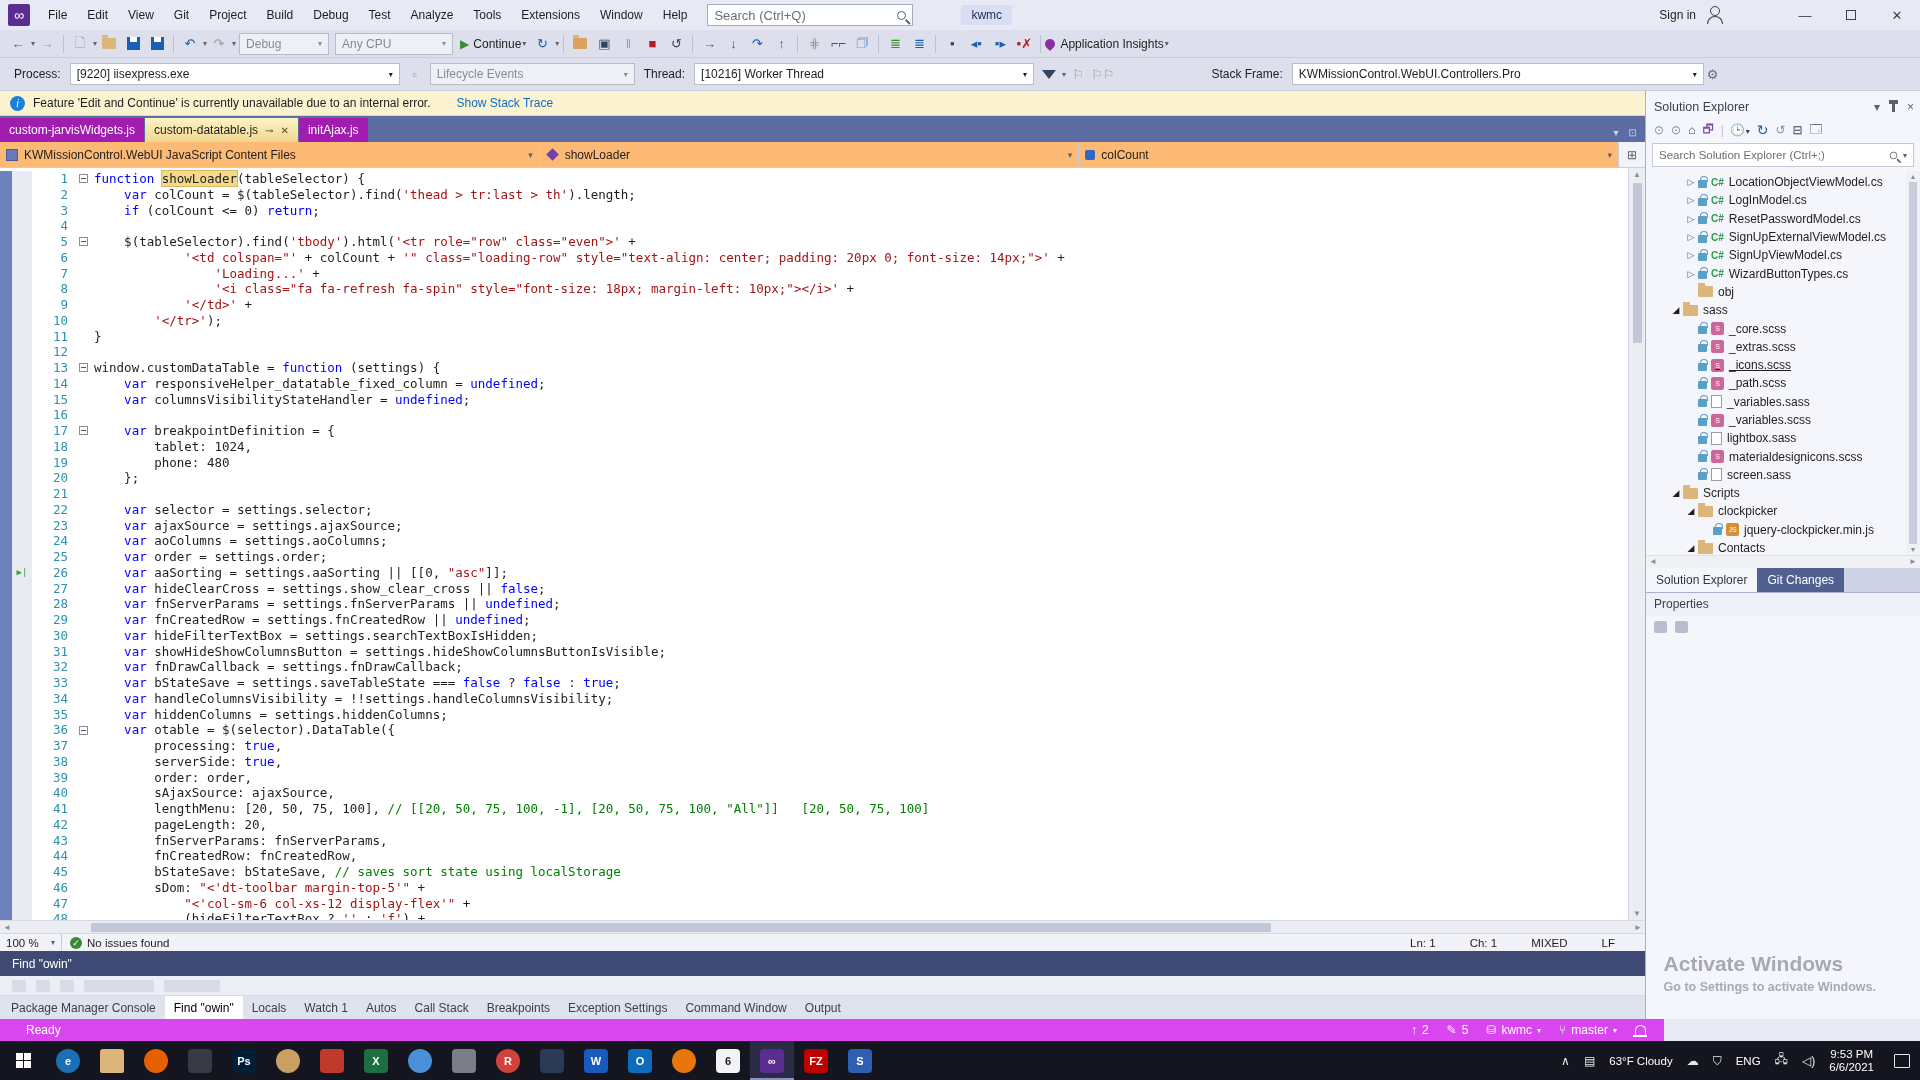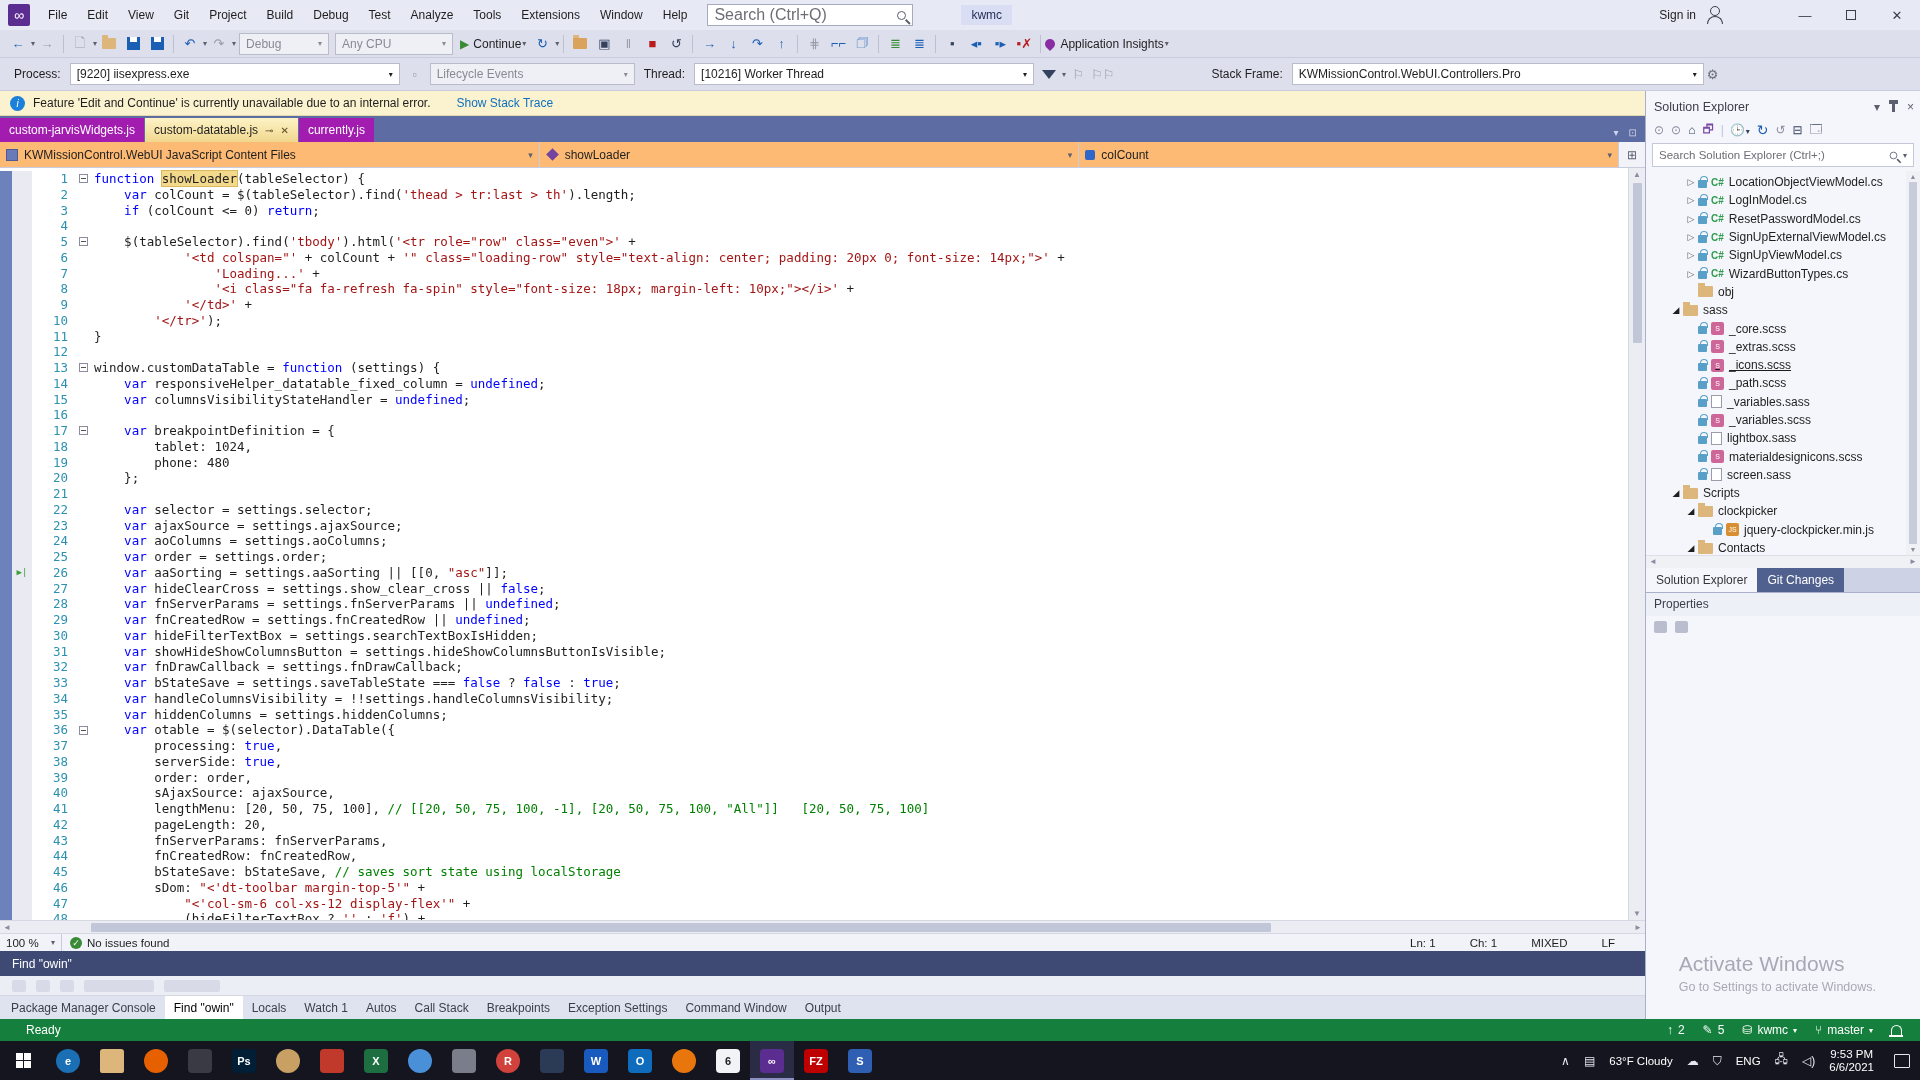--- a/index.html
+++ b/index.html
@@ -6,21 +6,21 @@
   html,body { width:1920px; height:1080px; overflow:hidden; }
   body { font-family:"Liberation Sans", sans-serif; font-size:12px; color:#1e1e1e; }
   #root { position:relative; width:1920px; height:1080px; background:#e7e9f4; }
 
   
   .titlebar { position:absolute; left:0; top:0; width:1920px; height:30px; background:#e7e9f4; display:flex; align-items:center; }
   .vslogo { width:22px; height:22px; margin:0 8px 0 8px; background:#5c2d91; color:#fff; display:flex; align-items:center; justify-content:center; font-size:14px; border-radius:2px; }
   .menus { display:flex; height:100%; }
   .menus .mi { padding:0 10px; display:flex; align-items:center; height:100%; cursor:default; }
   .searchbox { width:206px; height:22px; background:#fff; border:1px solid #a6aabe; margin-left:10px; display:flex; align-items:center; padding:0 6px; color:#6d6d75; }
-  .searchbox .ph { flex:1; font-size:16px; }
+  .searchbox .ph { flex:1; font-size:13px; }
   .mag { width:9px; height:9px; border:1.5px solid #5b5f6e; border-radius:50%; position:relative; }
   .mag:after { content:""; position:absolute; width:6px; height:1.5px; background:#5b5f6e; transform:rotate(45deg); left:7px; top:9px; }
   .soltitle { margin-left:48px; padding:3px 10px; background:#d9def5; color:#1e2b52; }
   .tb-right { margin-left:auto; display:flex; align-items:center; height:100%; }
   .signin { margin-right:10px; }
   .person { width:20px; height:20px; position:relative; margin-right:56px; }
   .person:before { content:""; position:absolute; width:8px; height:8px; border:1.5px solid #3b3f4a; border-radius:50%; left:4px; top:1px; }
   .person:after { content:""; position:absolute; width:14px; height:7px; border:1.5px solid #3b3f4a; border-bottom:none; border-radius:8px 8px 0 0; left:1px; top:11px; }
   .winbtn { width:46px; height:30px; display:flex; align-items:center; justify-content:center; font-size:13px; color:#3b3f4a; }
   .winbtn.max i { display:block; width:10px; height:10px; border:1px solid #3b3f4a; }
@@ -136,26 +136,26 @@
   .tree-scrollv .thumb { width:8px; flex:1; margin:2px 0; background:#c8cbd9; }
   .se-hscroll { height:13px; background:#f0f1f5; border-top:1px solid #dcdee8; display:flex; align-items:center; font-size:8px; color:#8a8da0; justify-content:space-between; padding:0 3px; }
   .se-tabs { height:24px; background:#cdd2e4; display:flex; align-items:stretch; }
   .setab { padding:0 10px; display:flex; align-items:center; }
   .setab.active { background:#f5f6fb; color:#33373d; }
   .setab.dark { background:#50608f; color:#fff; }
   .props-title { height:24px; border-top:1px solid #aab0cc; display:flex; align-items:center; padding-left:8px; background:#eef0f8; color:#3b3f4a; }
   .props-toolbar { height:22px; display:flex; align-items:center; gap:8px; padding-left:8px; }
   .props-toolbar .pi { width:13px; height:12px; background:#b9bdcd; border-radius:2px; }
   .props-body { flex:1; background:#f5f6fb; }
-  .watermark { position:absolute; right:44px; top:952px; text-align:left; color:#9a9ba8; opacity:.85; pointer-events:none; z-index:50; }
+  .watermark { position:absolute; right:44px; top:952px; text-align:left; color:#9a9ba8; opacity:.85; pointer-events:none; z-index:50;font-weight:bold; }
   .watermark .w1 { font-size:21px; }
   .watermark .w2 { font-size:12.5px; margin-top:4px; }
 
   
-  .statusbar { position:absolute; left:0; top:1019px; width:1920px; height:22px; background:#15803d; color:#fff; display:flex; align-items:center; font-size:12px; }
+  .statusbar { position:absolute; left:0; top:1019px; width:1664px; height:22px; background:#d946ef; color:#fff; display:flex; align-items:center; font-size:12px; }
   .statusbar .ready { margin-left:26px; }
   .sb-right { margin-left:auto; display:flex; align-items:center; gap:18px; padding-right:18px; }
   .sb-item { display:flex; align-items:center; gap:5px; }
   .bellic { width:11px; height:10px; border:1.5px solid #fff; border-radius:6px 6px 0 0; border-bottom:none; position:relative; }
   .bellic:after { content:""; position:absolute; left:-3px; bottom:-2px; width:14px; height:2px; background:#fff; }
 
   
   .taskbar { position:absolute; left:0; top:1041px; width:1920px; height:39px; background:#14151e; display:flex; align-items:center; color:#fff; }
   .tk-start { width:46px; height:39px; display:flex; align-items:center; justify-content:center; }
   .winlogo { width:15px; height:15px; display:grid; grid-template-columns:7px 7px; grid-template-rows:7px 7px; gap:1px; }
@@ -341,21 +341,21 @@
       <div class="tabstrip" id="doc-tabs">
         <div class="dtab">
             <span>custom-jarvisWidgets.js</span>
           </div>
           <div class="dtab active">
             <span>custom-datatable.js</span>
             <span class="pin">⊸</span>
             <span class="x">✕</span>
           </div>
           <div class="dtab">
-            <span>currently.js</span>
+            <span>initAjax.js</span>
           </div>
           <div class="tabstrip-right">
           <span>▾</span>
           <span>⊡</span>
         </div>
       </div>
 
       <div class="navbar">
         <div class="navcombo">
           <span class="ic-grid"></span>

